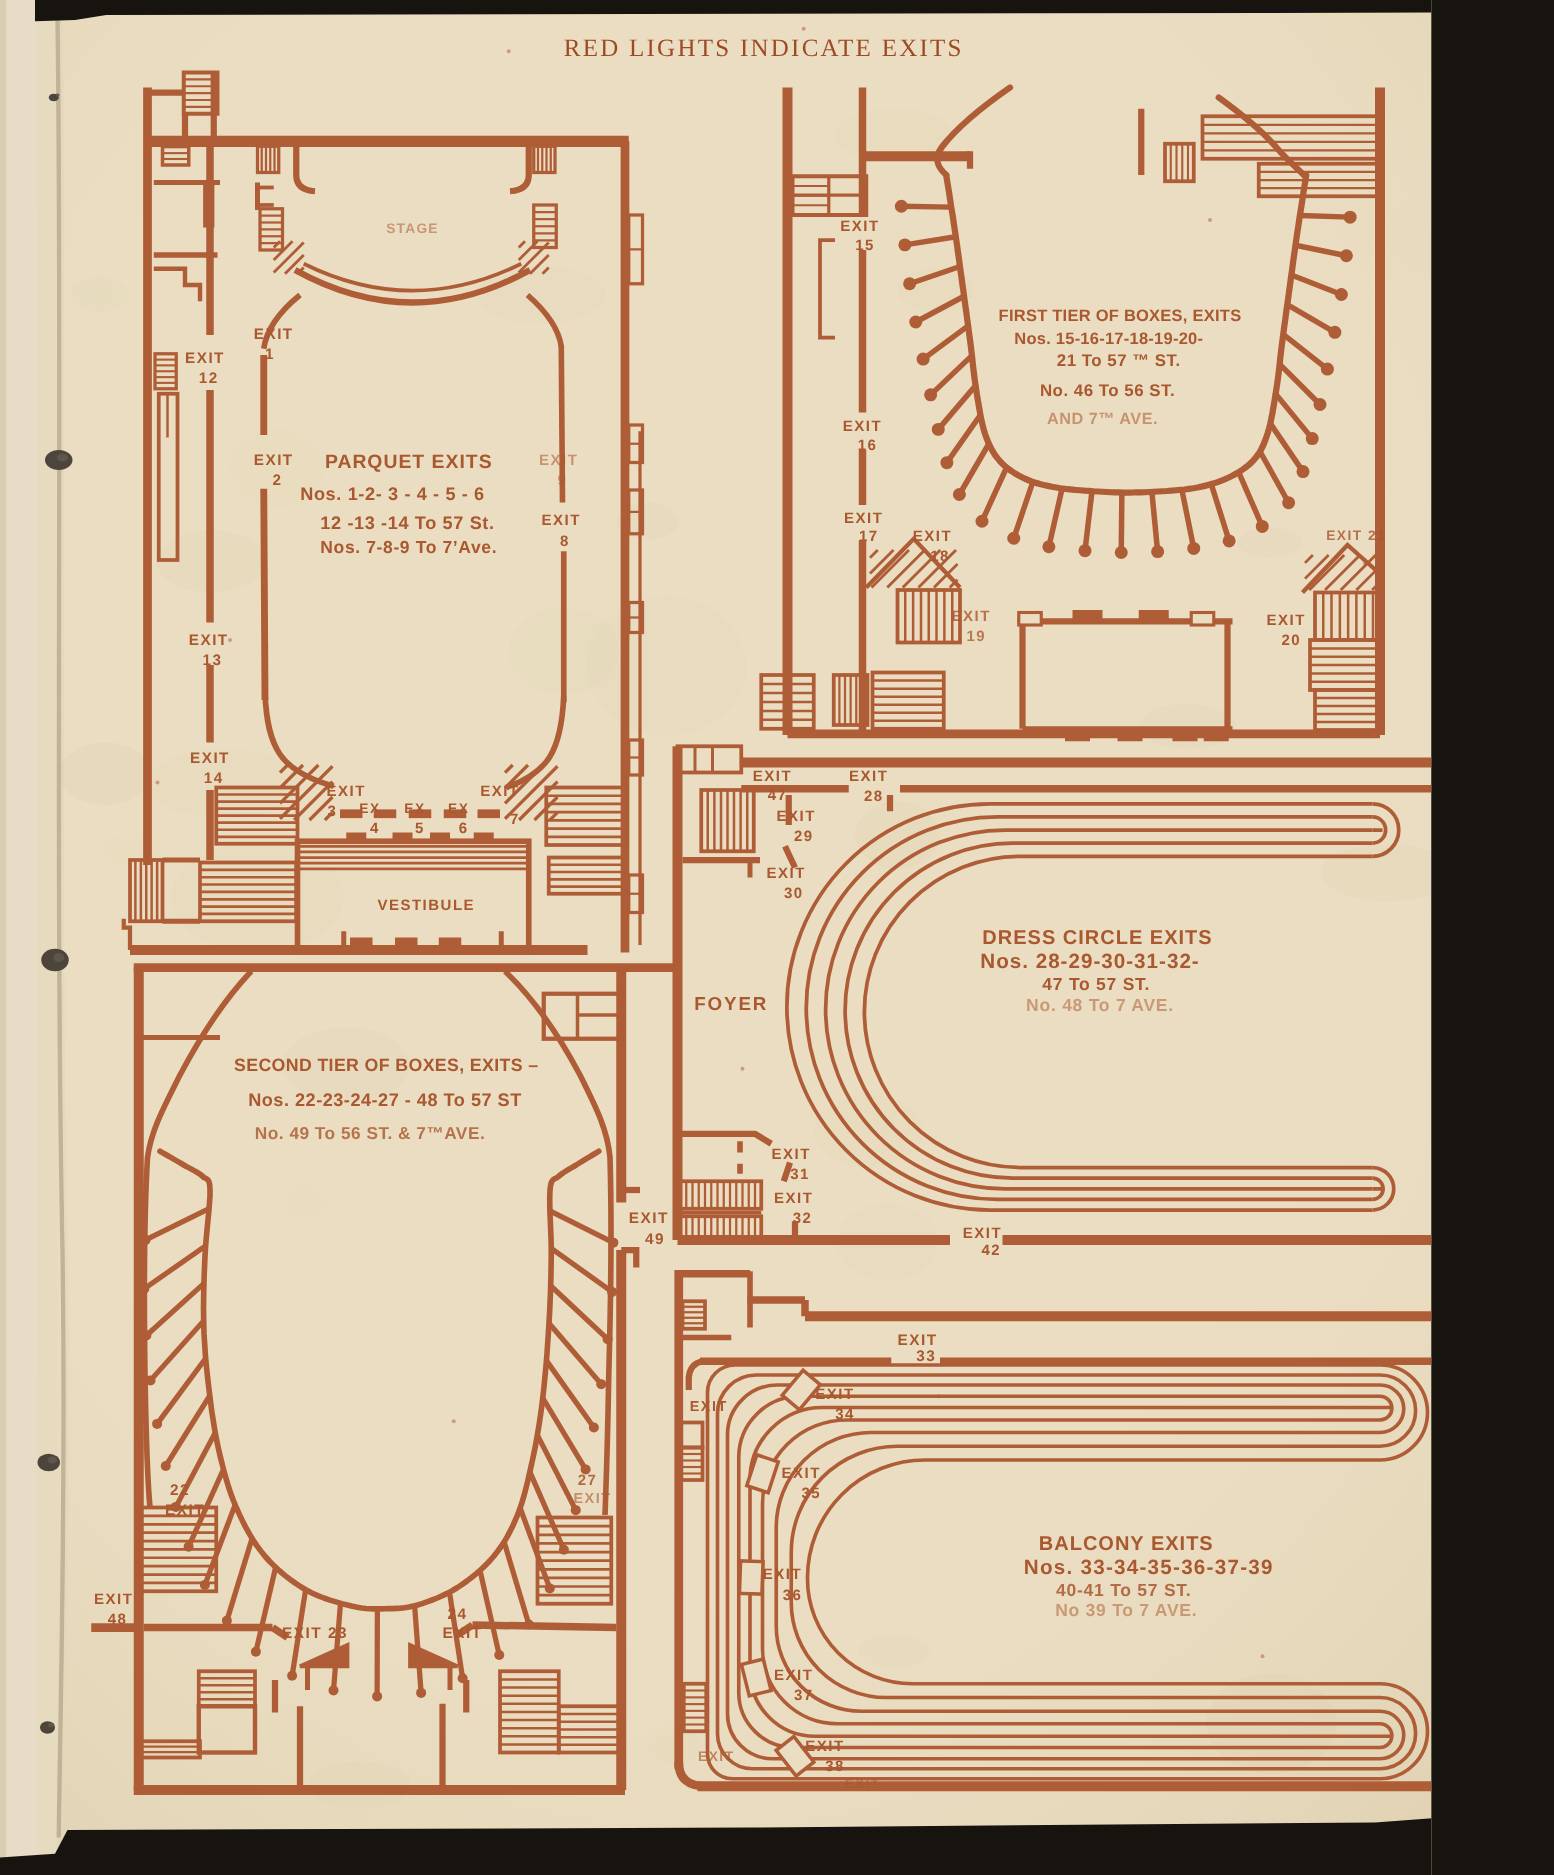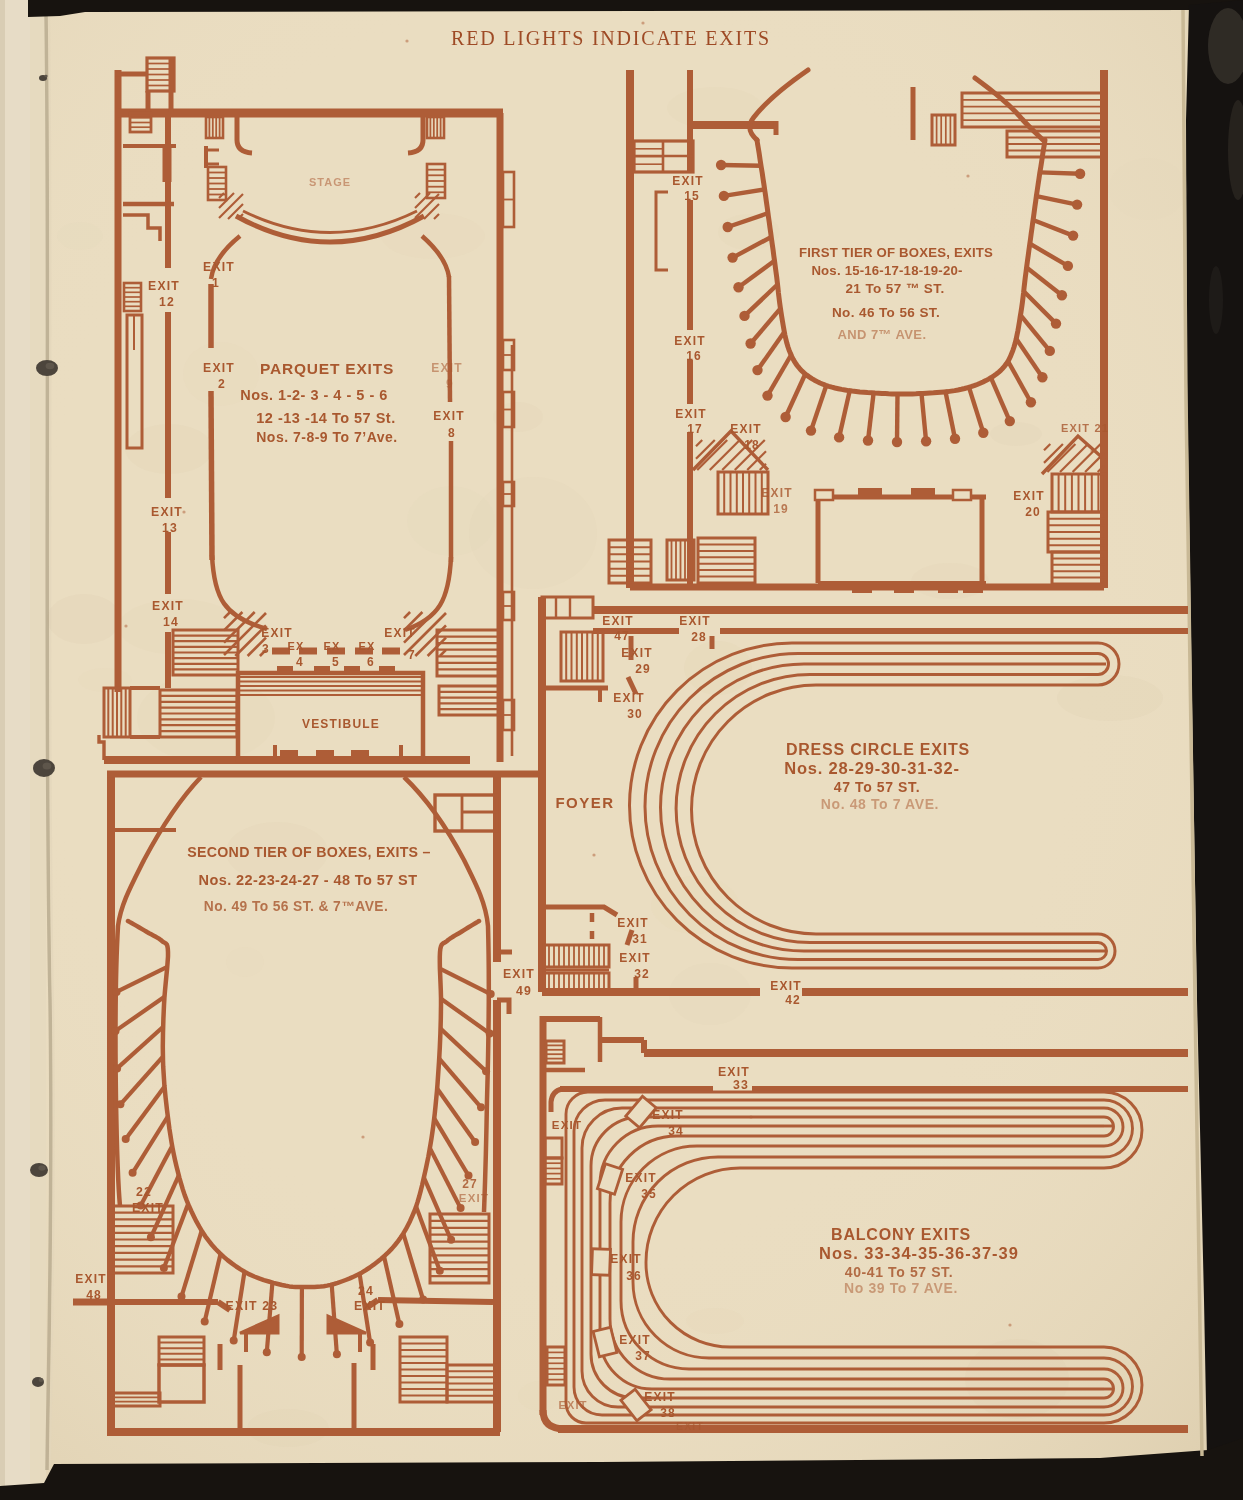--- a/index.html
+++ b/index.html
@@ -1,15 +1,15 @@
 <!DOCTYPE html>
 <html><head><meta charset="utf-8"><title>Exit Plans</title>
 <style>
 html,body{margin:0;padding:0;background:#17130f;}
-#page{width:1243px;height:1500px;overflow:hidden;}
+#page{width:1145px;height:1500px;overflow:hidden;}
 </style></head>
 <body>
 <div id="page"><svg xmlns="http://www.w3.org/2000/svg" width="1243" height="1500" viewBox="0 0 1243 1500">
       <rect width="1243" height="1500" fill="#eaddc1"></rect>
       <radialGradient id="vig" cx="0.45" cy="0.42" r="0.75">
         <stop offset="0.55" stop-color="#eaddc1" stop-opacity="0"></stop>
         <stop offset="1" stop-color="#d9c9a8" stop-opacity="0.62"></stop>
       </radialGradient>
       <rect width="1243" height="1500" fill="url(#vig)"></rect>
       <rect x="0" y="0" width="30" height="1500" fill="#e7dcc6"></rect>

